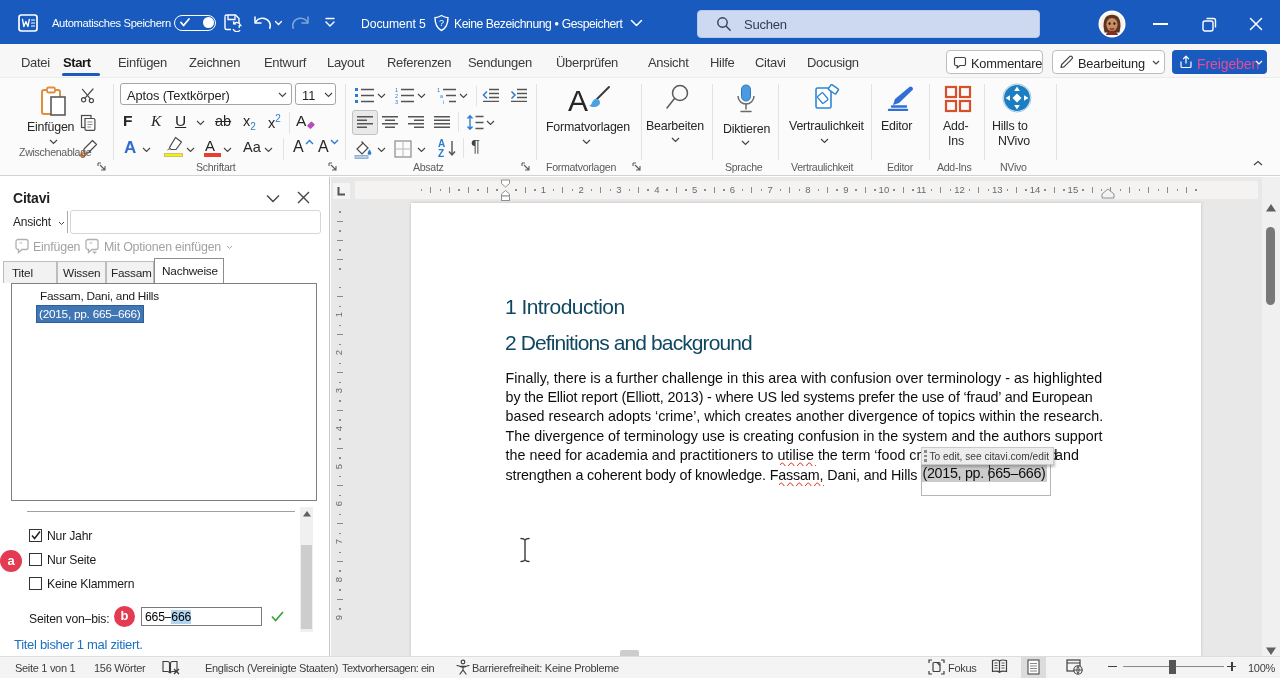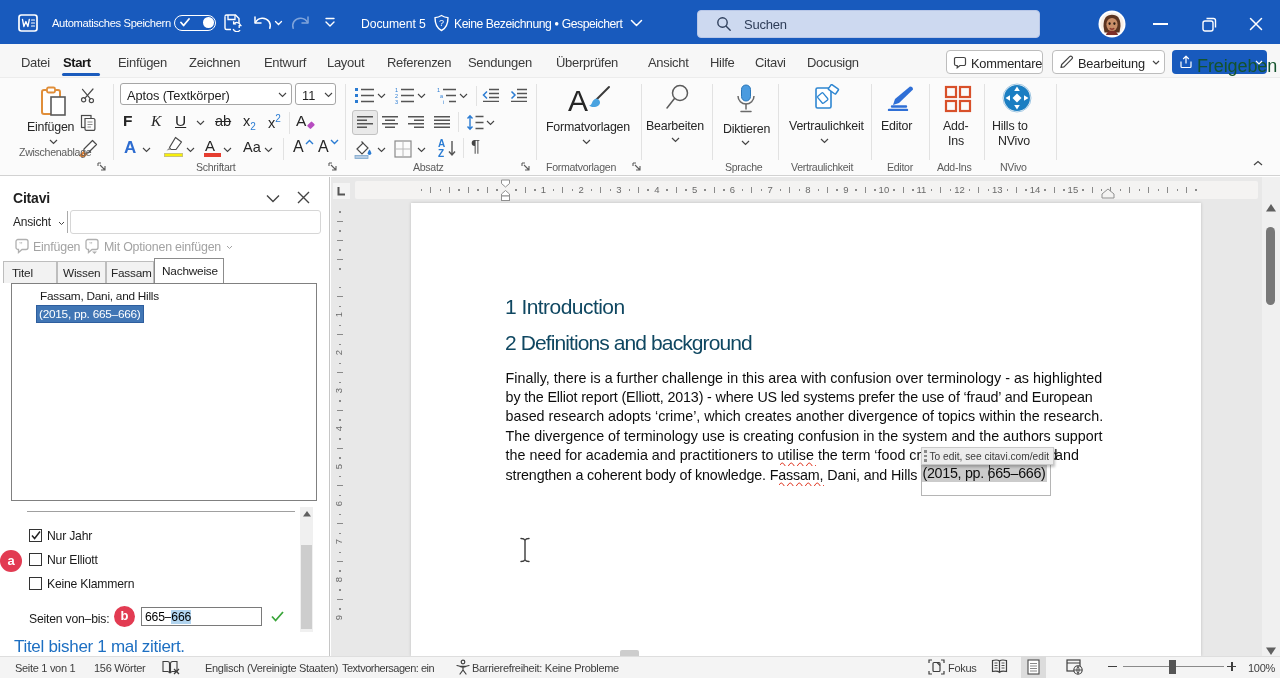--- a/index.html
+++ b/index.html
@@ -122,21 +122,21 @@
 <div class="a nw" style="left:1078px;top:56px;font-size:12.8px;letter-spacing:-0.2px;color:#262626">Bearbeitung</div>
 <svg class="a" style="left:1152px;top:60px" width="8" height="5" viewBox="0 0 8 5">
     <path d="M1 1l3 3 3-3" fill="none" stroke="#444" stroke-width="1.2"></path>
   </svg>
 
 <div class="a" style="left:1172px;top:50px;width:95px;height:24px;border-radius:4px;background:#185abd"></div>
 <svg class="a" style="left:1179px;top:55px" width="14" height="14" viewBox="0 0 14 14">
  <path d="M2 6.5v5a1 1 0 0 0 1 1h8a1 1 0 0 0 1-1v-5" fill="none" stroke="#fff" stroke-width="1.2"></path>
  <path d="M7 8.5V1.8M4.2 4L7 1.2 9.8 4" fill="none" stroke="#fff" stroke-width="1.2" stroke-linejoin="round"></path>
 </svg>
-<div class="a nw" style="left:1197px;top:56px;font-size:18px;letter-spacing:-0.1px;color:#14532d">Freigeben</div>
+<div class="a nw" style="left:1197px;top:56px;font-size:14px;letter-spacing:-0.1px;color:#ec4899">Freigeben</div>
 <svg class="a" style="left:1255px;top:60px" width="8" height="5" viewBox="0 0 8 5">
     <path d="M1 1l3 3 3-3" fill="none" stroke="#fff" stroke-width="1.2"></path>
   </svg>
 
 <div class="a" style="left:0;top:77px;width:1280px;height:99px;background:#fbfbfb;border-top:1px solid #ececec;border-bottom:1px solid #d2d2d2"></div>
 <div class="vsep" style="left:113px"></div>
 <div class="vsep" style="left:345px"></div>
 <div class="vsep" style="left:536px"></div>
 <div class="vsep" style="left:641px"></div>
 <div class="vsep" style="left:712px"></div>
@@ -452,34 +452,34 @@
     <path d="M0 5.5L4 0l4 5.5z" fill="#606060"></path>
   </svg>
 <div class="a" style="left:301px;top:545px;width:11px;height:84px;background:#cdcdcd"></div>
 
 <div class="a" style="left:29px;top:529px;width:13px;height:13px;border:1px solid #333;background:#fff"></div>
 <svg class="a" style="left:31px;top:531px" width="10" height="9" viewBox="0 0 10 9">
     <path d="M1 4.5l2.6 3L9 .5" fill="none" stroke="#222" stroke-width="1.5"></path>
   </svg>
 <div class="a nw" style="left:47px;top:529px;font-size:12.2px;letter-spacing:-0.2px;color:#1a1a1a">Nur Jahr</div>
 <div class="a" style="left:29px;top:553px;width:13px;height:13px;border:1px solid #333;background:#fff"></div>
-<div class="a nw" style="left:47px;top:553px;font-size:12.2px;letter-spacing:-0.2px;color:#1a1a1a">Nur Elliott</div>
+<div class="a nw" style="left:47px;top:553px;font-size:12.2px;letter-spacing:-0.2px;color:#1a1a1a">Nur Seite</div>
 <div class="a" style="left:29px;top:577px;width:13px;height:13px;border:1px solid #333;background:#fff"></div>
 <div class="a nw" style="left:47px;top:577px;font-size:12.2px;letter-spacing:-0.2px;color:#1a1a1a">Keine Klammern</div>
 <div class="a nw" style="left:29px;top:612px;font-size:12.2px;letter-spacing:-0.2px;color:#1a1a1a">Seiten von–bis:</div>
 
 <div class="a" style="left:0;top:550px;width:22px;height:22px;border-radius:50%;background:#e23b52;color:#fff;font-size:13px;font-weight:700;text-align:center;line-height:21px">a</div>
 <div class="a" style="left:114px;top:606px;width:21px;height:21px;border-radius:50%;background:#e23b52;color:#fff;font-size:13px;font-weight:700;text-align:center;line-height:20px">b</div>
 
 <div class="a" style="left:141px;top:607px;width:121px;height:19px;border:1px solid #7a7a7a;background:#fff"></div>
 <div class="a nw" style="left:145px;top:610px;font-size:12.2px;letter-spacing:-0.2px;color:#000">665–<span style="background:#b1d4ef">666</span></div>
 <svg class="a" style="left:271px;top:611px" width="13" height="11" viewBox="0 0 13 11">
     <path d="M1 5.5l3.6 4L12 1" fill="none" stroke="#3aa53a" stroke-width="1.8"></path>
   </svg>
-<div class="a nw" style="left:14px;top:637px;font-size:17px;letter-spacing:-0.3px;color:#1d6fc2">Titel bisher 1 mal zitiert.</div>
+<div class="a nw" style="left:14px;top:637px;font-size:13px;letter-spacing:-0.3px;color:#1d6fc2">Titel bisher 1 mal zitiert.</div>
 
 <div class="a" style="left:331px;top:177px;width:949px;height:479px;background:#e8e8e8"></div>
 <div class="a" style="left:333px;top:183px;width:17px;height:16px;background:#f4f4f4"></div>
 <svg class="a" style="left:337px;top:186px" width="9" height="10" viewBox="0 0 9 10">
     <path d="M1.5 1v7.5H8" fill="none" stroke="#555" stroke-width="2"></path>
   </svg>
 <div class="a" style="left:355px;top:181px;width:903px;height:18px;background:#f4f3f2;border-radius:2px"></div>
 <i class="a hd" style="left:496.2px"></i>
 <i class="a hb" style="left:486.7px"></i>
 <i class="a hd" style="left:477.2px"></i>

